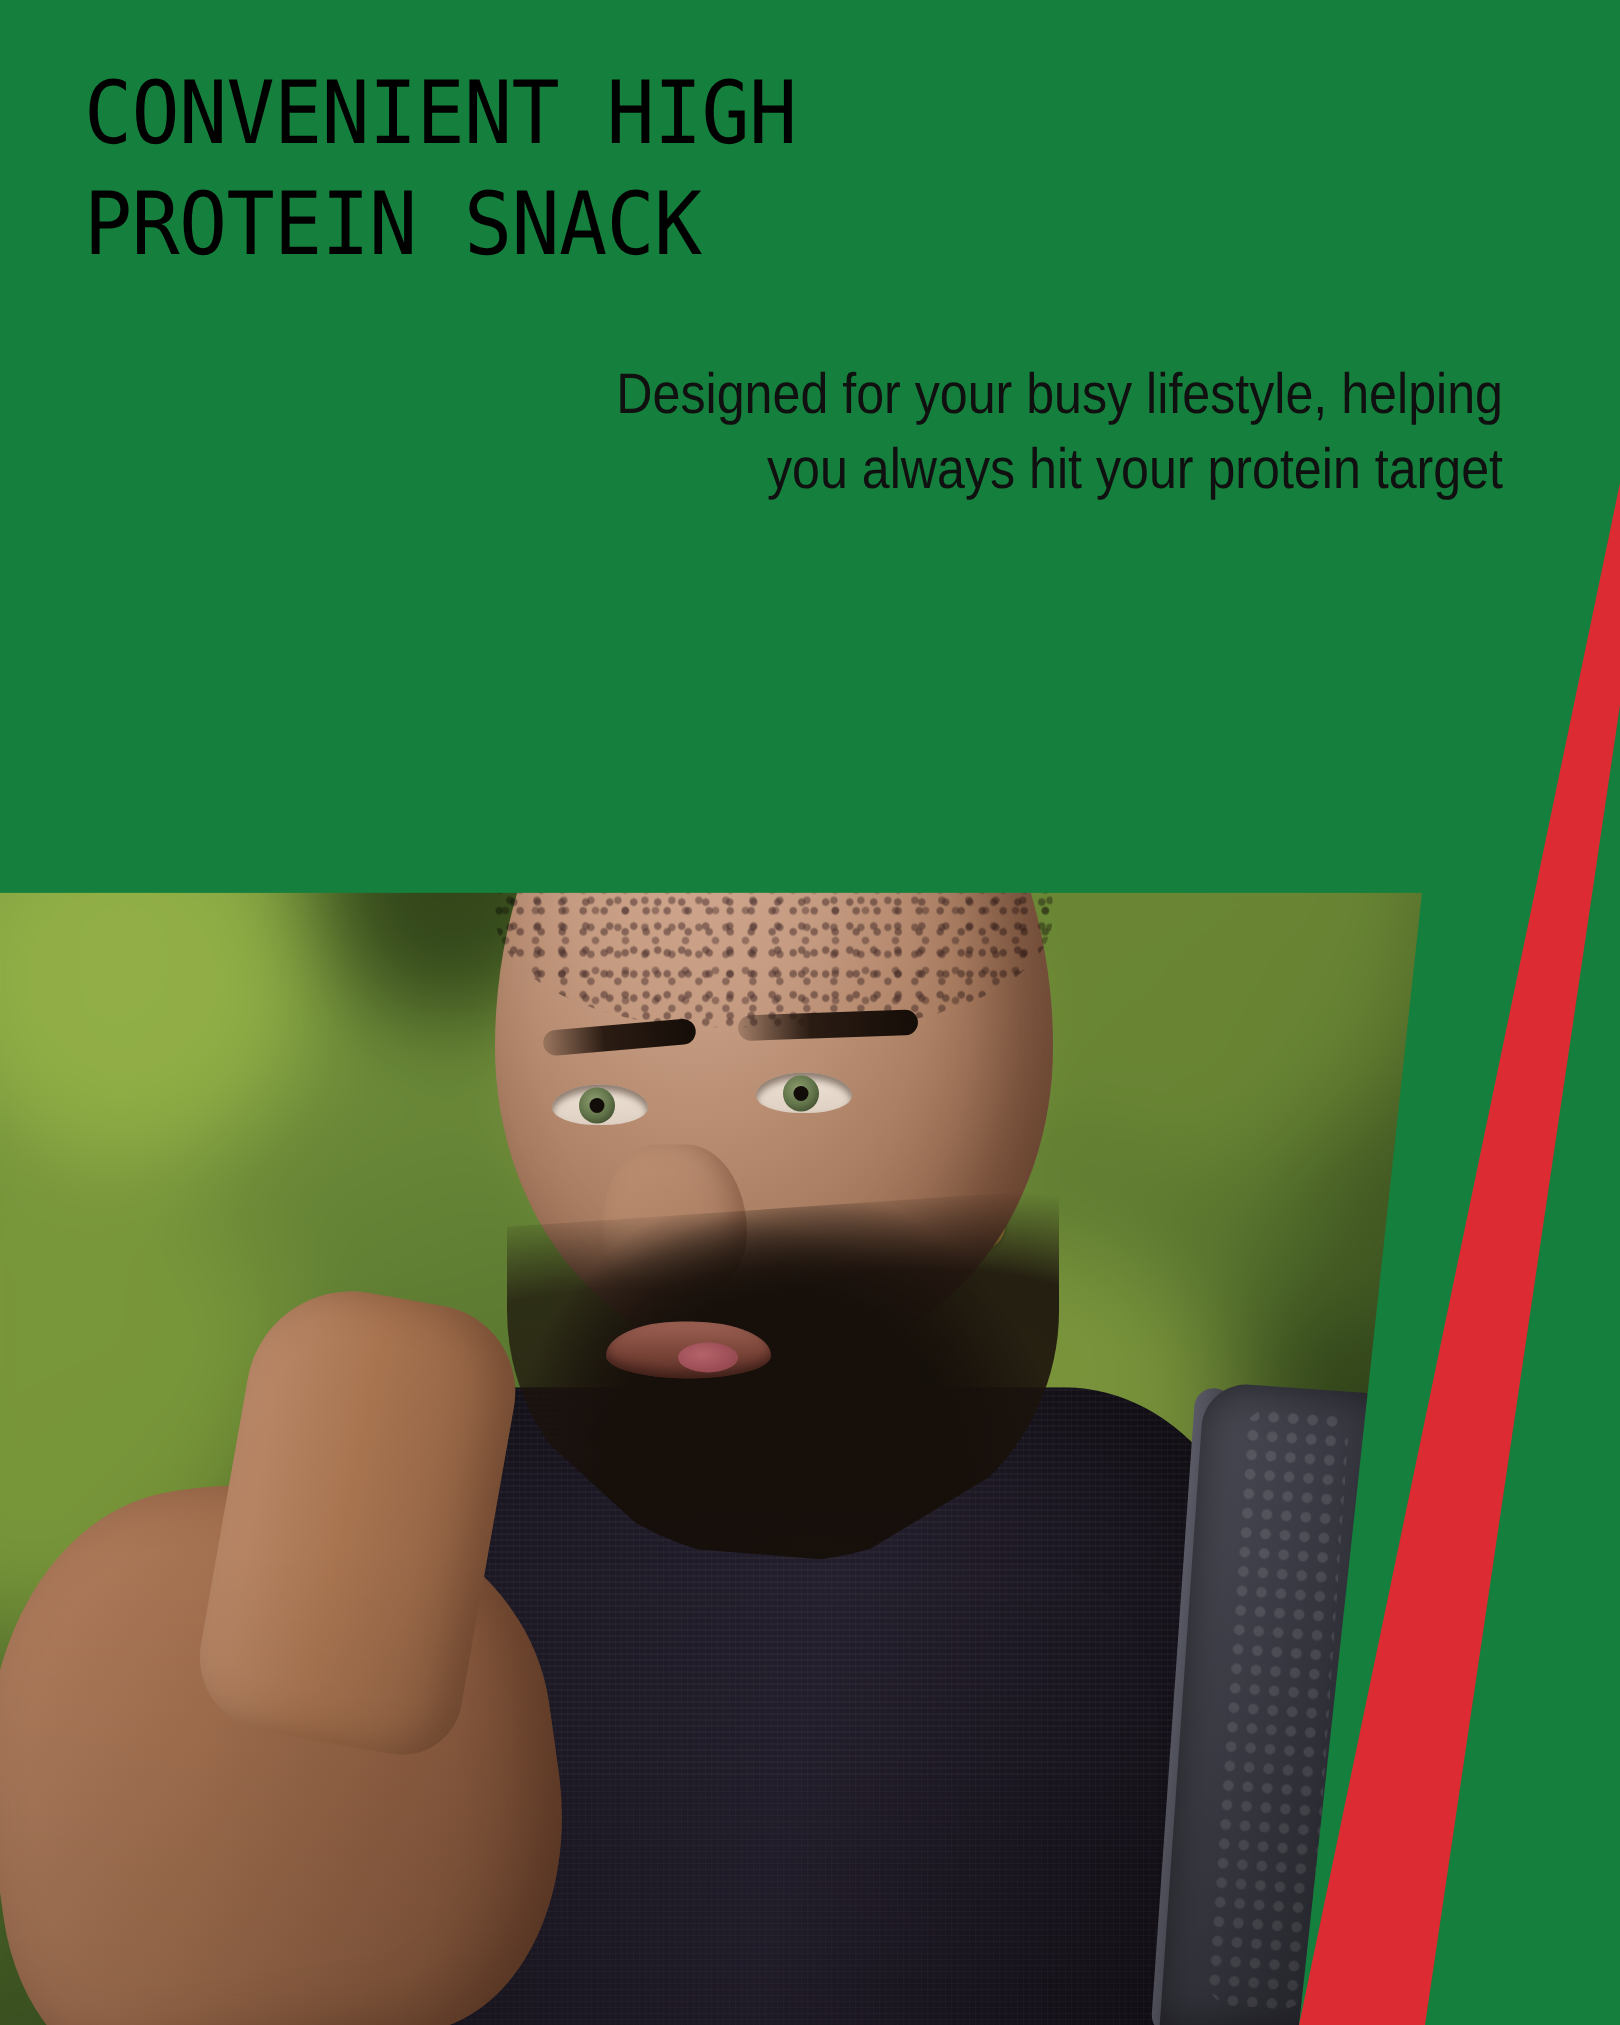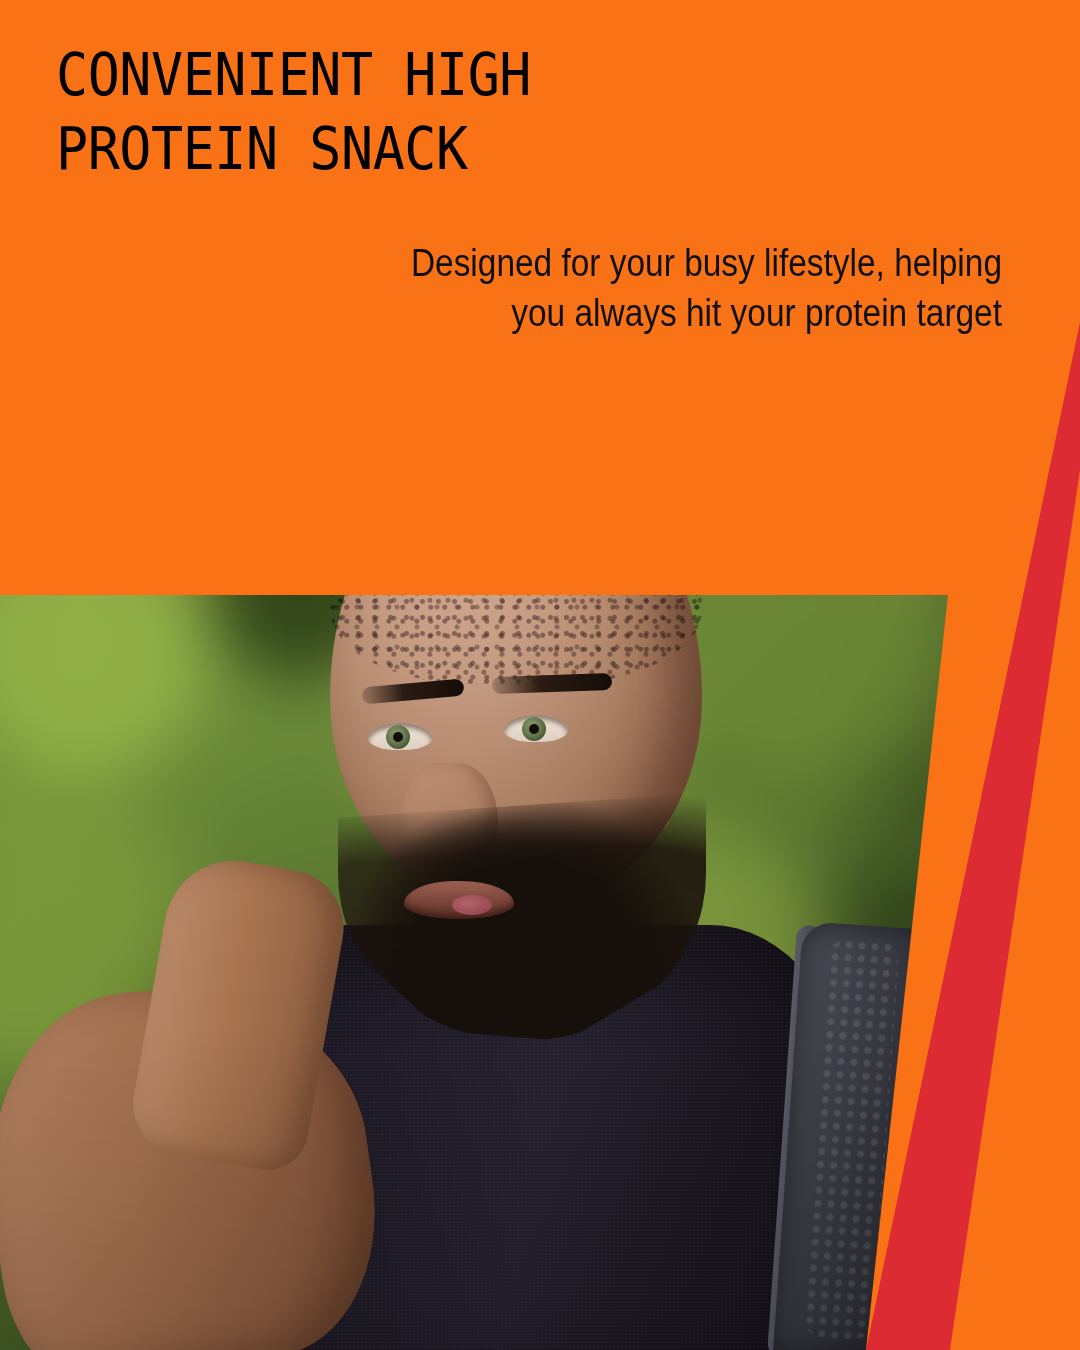--- a/index.html
+++ b/index.html
@@ -11,21 +11,21 @@
     width: 1080px;
     height: 1350px;
     overflow: hidden;
     font-family: "DejaVu Sans", sans-serif;
   }
 
   .banner {
     position: relative;
     width: 1080px;
     height: 1350px;
-    background: #f97316;
+    background: #15803d;
     overflow: hidden;
   }
 
   
   .text-block {
     position: absolute;
     left: 0; top: 0;
     width: 1080px;
     height: 595px;
     z-index: 40;

